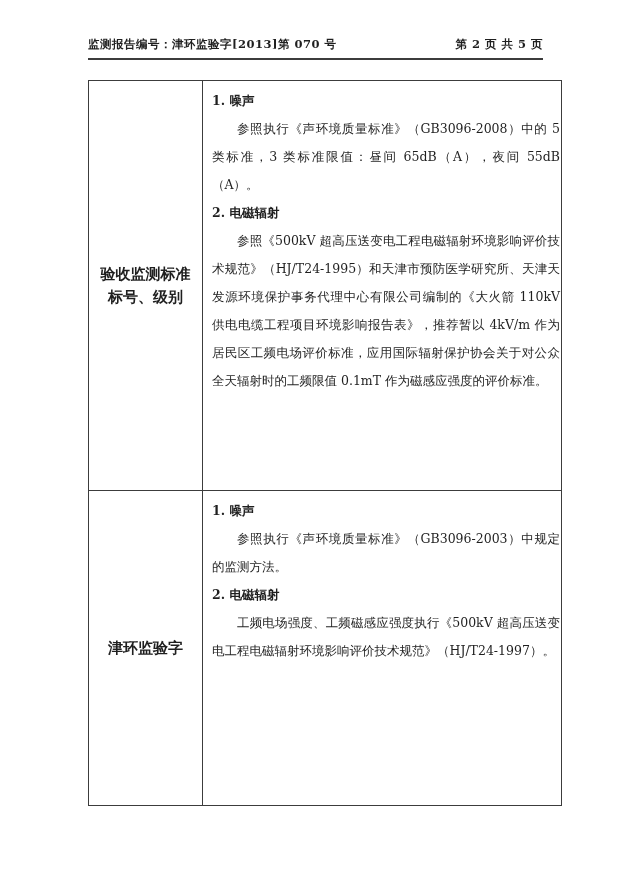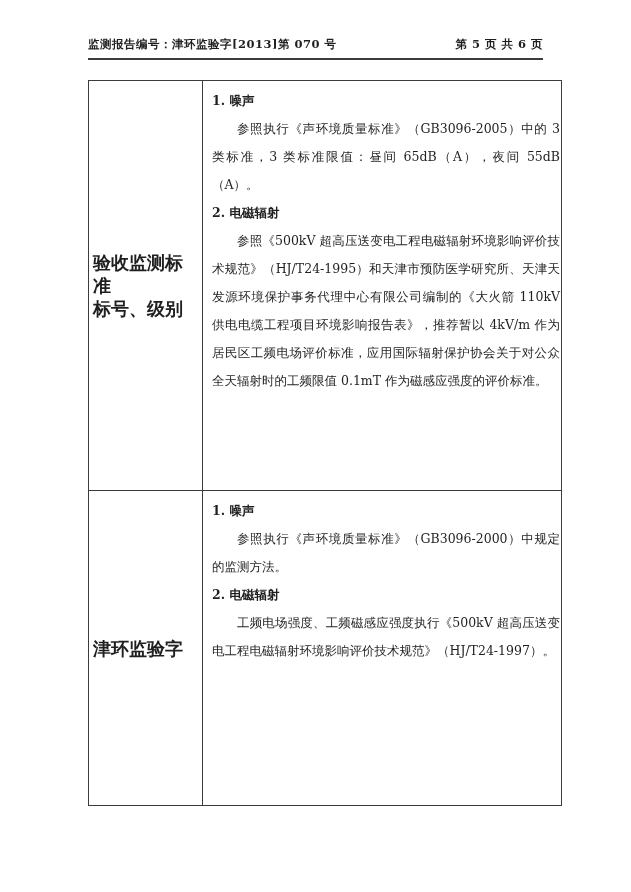--- a/index.html
+++ b/index.html
@@ -32,23 +32,24 @@
     top: 80px;
     width: 453px;
     border-collapse: collapse;
     table-layout: fixed;
   }
   .doc-table td {
     border: 1.5px solid #3c3c3c;
   }
   .label-cell {
     width: 105px;
+    text-align: center;
     vertical-align: middle;
     font-weight: bold;
-    font-size: 18px;
+    font-size: 15px;
     line-height: 23px;
     padding: 8px 4px;
   }
   .label-line { display: block; }
   .content-cell {
     width: 348px;
     vertical-align: top;
     padding: 6px 1px 6px 9px;
     font-size: 12.5px;
     line-height: 28px;
@@ -65,45 +66,45 @@
     text-align: justify;
   }
 </style>
 </head>
 <body>
 
 <div class="page">
 
   <div class="header">
     <span>监测报告编号：津环监验字[2013]第 070 号</span>
-    <span>第 5 页 共 6 页</span>
+    <span>第 2 页 共 5 页</span>
   </div>
 
   <table class="doc-table">
     <tbody>
         <tr class="row-standards">
       <td class="label-cell">
         <span class="label-line">验收监测标准</span>
         <span class="label-line">标号、级别</span>
       </td>
       <td class="content-cell">
         <div class="section-heading">1. 噪声</div>
-        <p class="section-paragraph">参照执行《声环境质量标准》（GB3096-2005）中的 3 类标准，3 类标准限值：昼间 65dB（A），夜间 55dB（A）。</p>
+        <p class="section-paragraph">参照执行《声环境质量标准》（GB3096-2008）中的 5 类标准，3 类标准限值：昼间 65dB（A），夜间 55dB（A）。</p>
         <div class="section-heading">2. 电磁辐射</div>
         <p class="section-paragraph">参照《500kV 超高压送变电工程电磁辐射环境影响评价技术规范》（HJ/T24-1995）和天津市预防医学研究所、天津天发源环境保护事务代理中心有限公司编制的《大火箭 110kV 供电电缆工程项目环境影响报告表》，推荐暂以 4kV/m 作为居民区工频电场评价标准，应用国际辐射保护协会关于对公众全天辐射时的工频限值 0.1mT 作为磁感应强度的评价标准。</p>
       </td>
     </tr>
 
     <tr class="row-methods">
       <td class="label-cell">
         <span class="label-line">津环监验字</span>
       </td>
       <td class="content-cell">
         <div class="section-heading">1. 噪声</div>
-        <p class="section-paragraph">参照执行《声环境质量标准》（GB3096-2000）中规定的监测方法。</p>
+        <p class="section-paragraph">参照执行《声环境质量标准》（GB3096-2003）中规定的监测方法。</p>
         <div class="section-heading">2. 电磁辐射</div>
         <p class="section-paragraph">工频电场强度、工频磁感应强度执行《500kV 超高压送变电工程电磁辐射环境影响评价技术规范》（HJ/T24-1997）。</p>
       </td>
     </tr>
   </tbody>
     </table>
 
 </div>
 
 </body></html>

